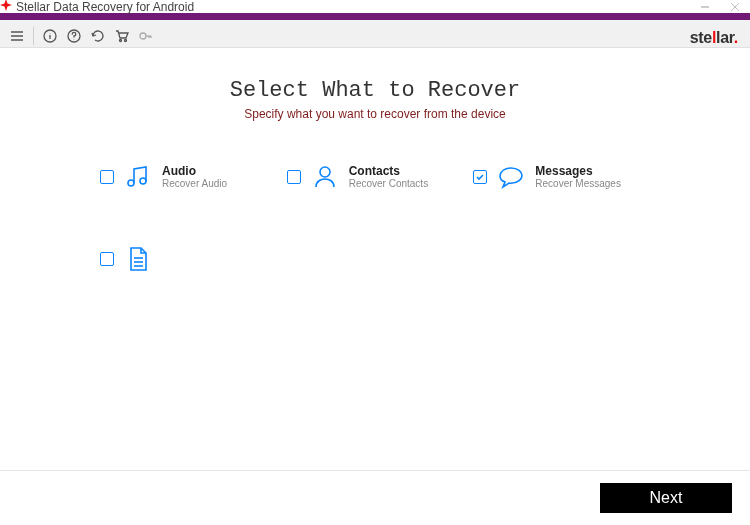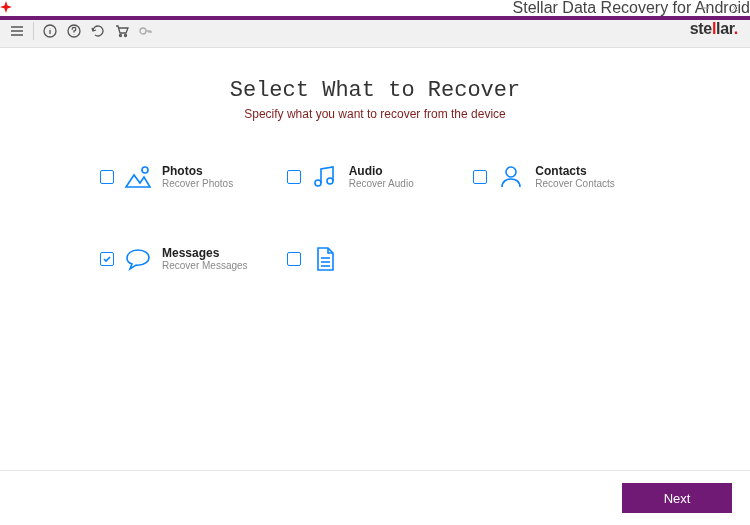--- a/index.html
+++ b/index.html
@@ -9,25 +9,25 @@
       width: 750px;
       height: 525px;
       overflow: hidden;
       display: flex;
       flex-direction: column;
     }
     .titlebar {
       height: 20px;
       display: flex;
       align-items: center;
-      justify-content: space-between;
+      justify-content: flex-start;
       position: relative;
-      font-size: 16px;
+      font-size: 12px;
       color: #444;
-      border-bottom: 4px solid #701a75;
+      border-bottom: 7px solid #701a75;
     }
     .titlebar .app-icon {
       margin-right: 4px;
     }
     .titlebar .win-controls {
       position: absolute;
       right: 0;
       top: 0;
       height: 100%;
       display: flex;
@@ -40,21 +40,21 @@
       justify-content: center;
       color: #9a9a9a;
       font-size: 11px;
       cursor: default;
     }
     .toolbar {
       height: 28px;
       background: #f1f1f1;
       border-bottom: 1px solid #e0e0e0;
       display: flex;
-      align-items: flex-start;
+      align-items: flex-end;
       padding: 0 6px;
       justify-content: space-between;
     }
     .toolbar-left {
       display: flex;
       align-items: center;
       gap: 2px;
     }
     .toolbar .icon-btn {
       width: 22px;
@@ -150,26 +150,26 @@
     }
     .footer {
       height: 55px;
       border-top: 1px solid #e6e6e6;
       display: flex;
       align-items: center;
       justify-content: flex-end;
       padding: 0 18px;
     }
     .next-btn {
-      background: #701a75;
+      background: #000000;
       color: #fff;
       border: none;
-      width: 110px;
+      width: 132px;
       height: 30px;
-      font-size: 13px;
+      font-size: 16px;
       cursor: pointer;
     }
   </style>
 </head>
 <body>
 
 <div class="titlebar">
   <span class="app-icon">
     <svg width="12" height="12" viewBox="0 0 12 12">
         <path d="M6 0 L7.5 4.5 L12 6 L7.5 7.5 L6 12 L4.5 7.5 L0 6 L4.5 4.5 Z" fill="#e11"></path>
@@ -242,33 +242,20 @@
   </div>
 </div>
 
 <div class="main">
   <div class="heading">
     <h1>Select What to Recover</h1>
     <p>Specify what you want to recover from the device</p>
   </div>
   <div class="options">
 
-    <div class="opt">
-      <div class="cb"></div>
-      <div class="opt-icon">
-        <svg width="32" height="32" viewBox="0 0 32 32" fill="none" stroke="#0a84ff" stroke-width="1.6">
-            <polygon points="4,26 12,14 18,22 22,16 28,26"></polygon>
-            <circle cx="23" cy="9" r="3"></circle>
-          </svg>
-      </div>
-      <div class="opt-text">
-        <span class="opt-title">Photos</span>
-        <span class="opt-sub">Recover Photos</span>
-      </div>
-    </div>
 
 
     <div class="opt">
       <div class="cb"></div>
       <div class="opt-icon">
         <svg width="32" height="32" viewBox="0 0 32 32" fill="none" stroke="#0a84ff" stroke-width="1.6">
             <path d="M12 22 L12 8 L24 6 L24 20"></path>
             <circle cx="9" cy="22" r="3"></circle>
             <circle cx="21" cy="20" r="3"></circle>
           </svg>

